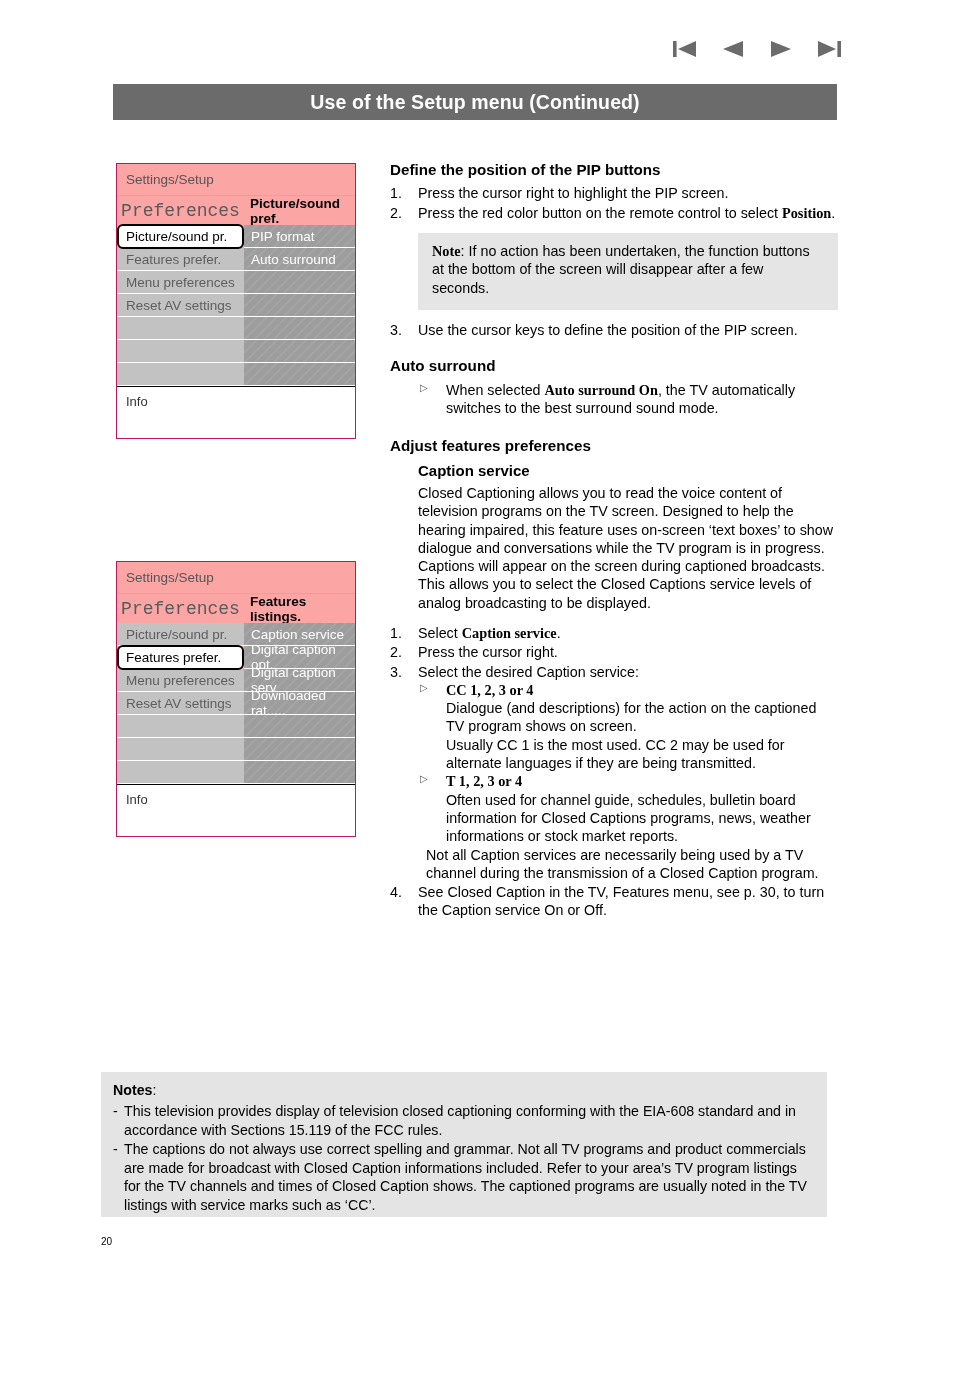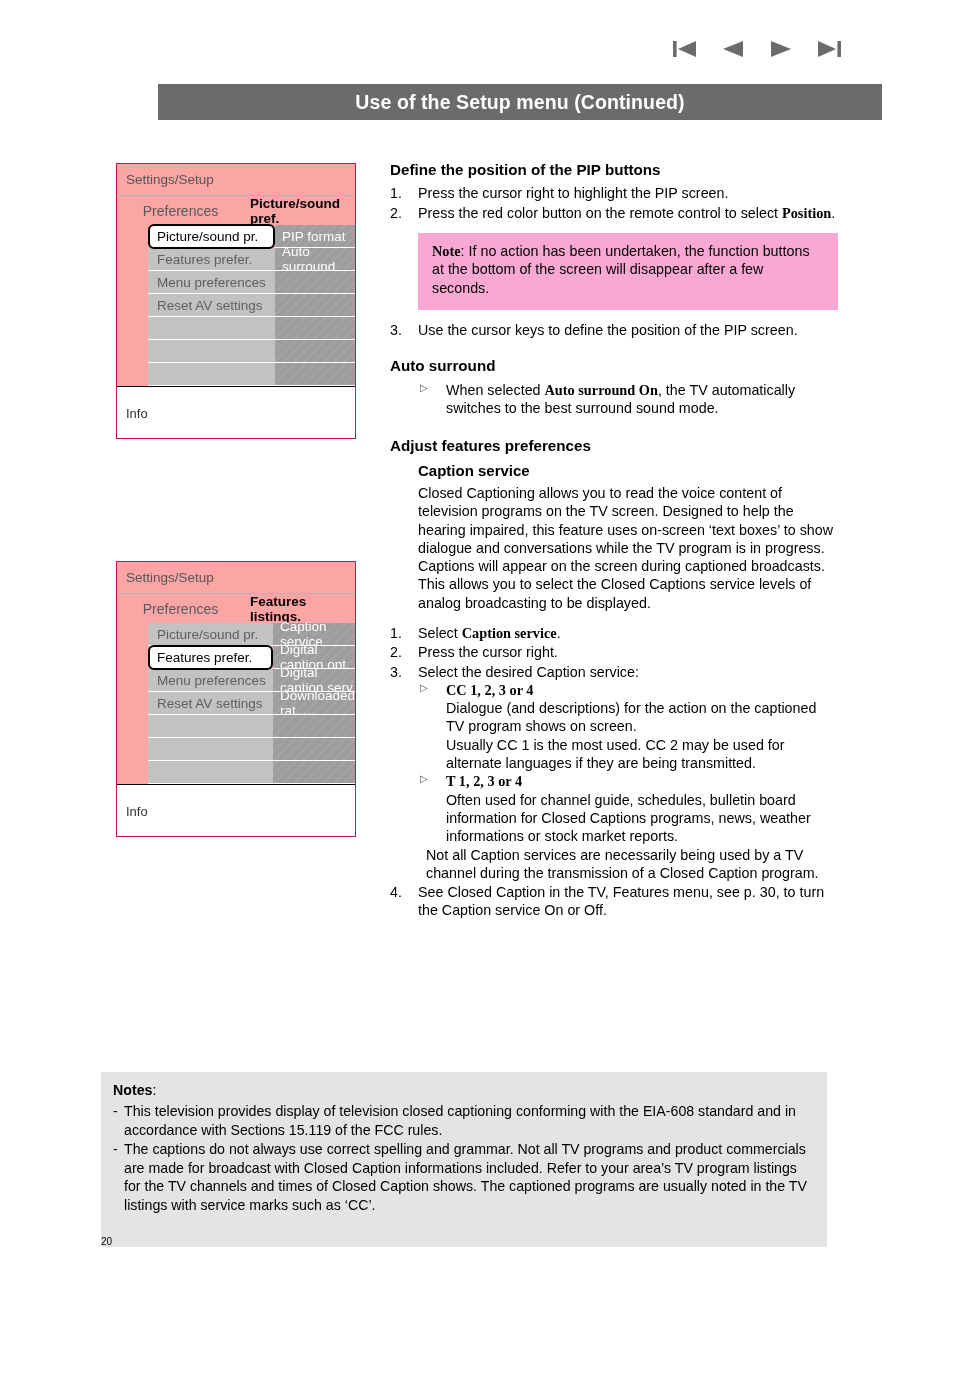--- a/index.html
+++ b/index.html
@@ -31,21 +31,20 @@
   .titlebar {
     position: absolute;
     left: 113px;
     top: 84px;
     width: 724px;
     height: 36px;
     background: #6b6b6b;
     display: flex;
     align-items: center;
     justify-content: center;
-    margin-left: 45px;
   }
   .titlebar .title-text {
     color: #ffffff;
     font-size: 19.5px;
     font-weight: bold;
     letter-spacing: 0.1px;
   }
 
   
   .osd {
@@ -72,37 +71,38 @@
   .osd-subhead {
     height: 29px;
     display: flex;
     box-sizing: border-box;
   }
   .osd-subhead .left {
     width: 127px;
     display: flex;
     align-items: center;
     justify-content: center;
-    font-size: 14px;
+    font-size: 18px;
     color: #5a5a5a;
     box-sizing: border-box;
+    font-family: Liberation Mono, monospace;
   }
   .osd-subhead .right {
     flex: 1;
     display: flex;
     align-items: center;
     padding-left: 6px;
     font-size: 13.5px;
     font-weight: 600;
     color: #000000;
     box-sizing: border-box;
   }
 
   .osd-body { display: flex; }
-  .osd-col-left  { width: 127px; padding-left: 31px; }
+  .osd-col-left  { width: 127px; }
   .osd-col-right { flex: 1; }
 
   .orow {
     height: 23px;
     box-sizing: border-box;
     display: flex;
     align-items: center;
     font-size: 13.5px;
     position: relative;
   }
@@ -133,21 +133,21 @@
        -45deg, rgba(255,255,255,0.07) 0 2px, rgba(255,255,255,0) 2px 7px);
   }
   .orow-r.empty { color: transparent; }
   .orow-l.empty { color: transparent; }
 
   .osd-info {
     height: 52px;
     border-top: 1px solid #000000;
     display: flex;
     align-items: flex-start;
-    padding: 19px 0 0 9px;
+    padding: 7px 0 0 9px;
     font-size: 13px;
     color: #333333;
     box-sizing: border-box;
     background: #ffffff;
   }
 
   
   .content {
     position: absolute;
     left: 390px;
@@ -198,35 +198,35 @@
   }
   ul.tri > li > .bul {
     position: absolute;
     left: 2px;
     top: 1px;
     font-size: 10px;
     color: #555;
   }
 
   .notebox {
-    background: #f9a8d4;
+    background: #e5e5e5;
     padding: 9px 14px 13px 14px;
     margin: 11px 0 11px 28px;
     box-sizing: border-box;
   }
   .notebox p { margin: 0; }
 
   
   .bottom-notes {
     position: absolute;
     left: 101px;
     top: 1072px;
     width: 726px;
     background: #e4e4e4;
-    padding: 9px 12px 32px 12px;
+    padding: 9px 12px 2px 12px;
     box-sizing: border-box;
     font-size: 14.2px;
     line-height: 1.3;
   }
   .bottom-notes .nhead { font-weight: bold; }
   .bottom-notes ul {
     list-style: none;
     margin: 3px 0 0 0;
     padding: 0;
   }

